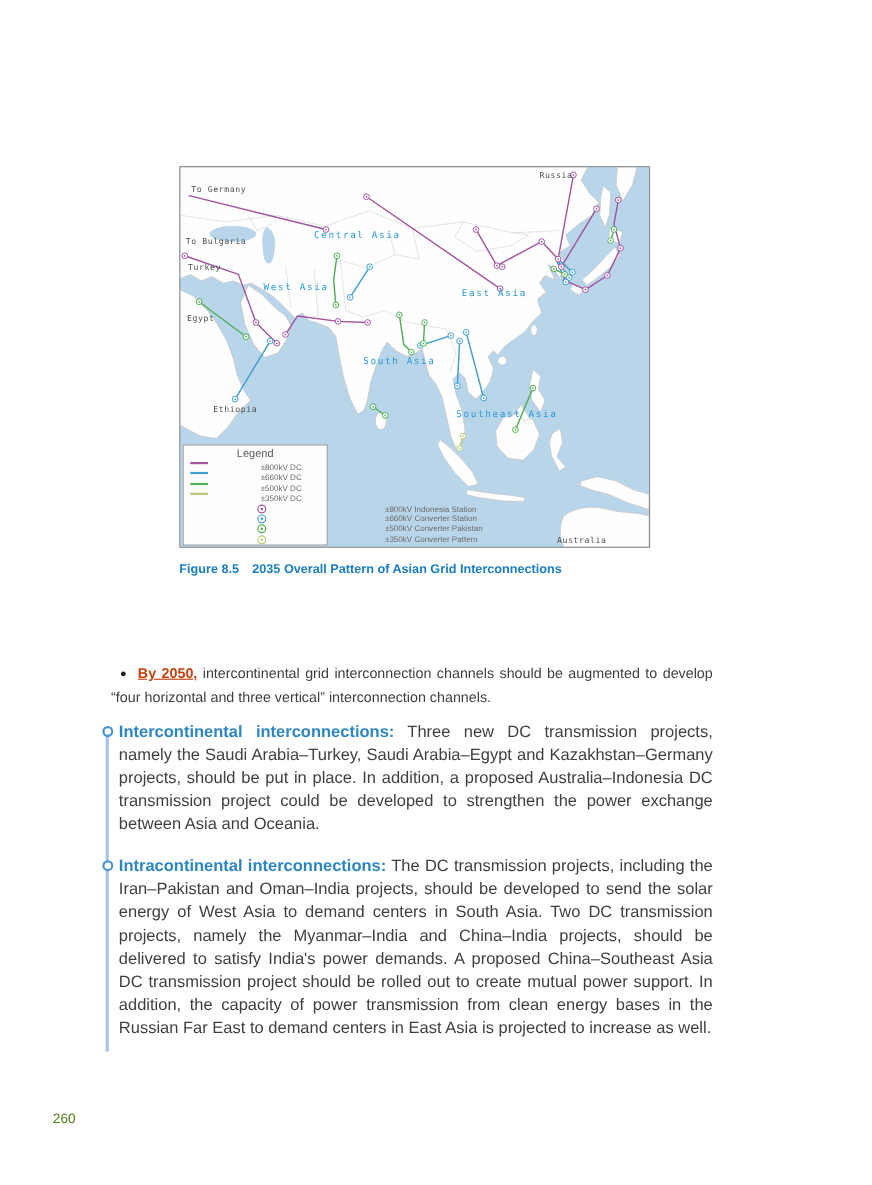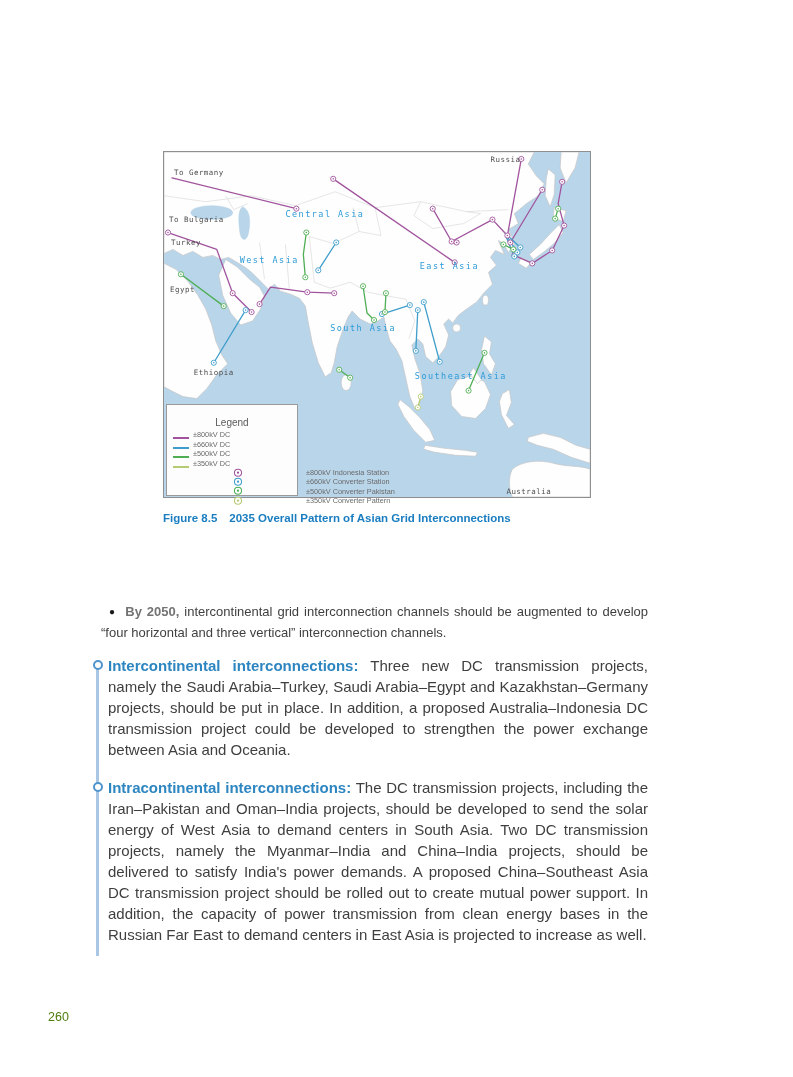--- a/index.html
+++ b/index.html
@@ -22,46 +22,47 @@
   }
   text.place-label{
     font-family:"DejaVu Sans Mono", monospace;font-size:7.5px;letter-spacing:0.5px;
     fill:#4f4f4f;
   }
   .grid-line{fill:none;stroke-width:1.3;stroke-linecap:round;stroke-linejoin:round;}
   
   .legend-box{
     position:absolute;left:2px;top:252px;width:132px;height:92px;
     background:#fdfdfd;border:1px solid #9a9a9a;box-sizing:border-box;
-    padding:12px 0 0 6px;
+    padding:2px 0 0 6px;
   }
   .legend-title{
     text-align:center;font-size:10px;color:#5a5a5a;margin:0 6px 2px 0;
     font-family:"Liberation Sans", sans-serif;
   }
   .legend-row{
-    display:flex;align-items:flex-end;height:9.4px;font-size:7.3px;color:#6a6a6a;
+    display:flex;align-items:flex-start;height:9.4px;font-size:7.3px;color:#6a6a6a;
     white-space:nowrap;
+    gap:44px;
   }
   .legend-row .swatch-line{display:inline-block;width:16px;height:2px;margin-right:4px;flex:0 0 auto;}
   .legend-row svg{margin:0 6px 0 3px;flex:0 0 auto;}
   
   .figure-caption{
     position:absolute;left:163px;top:512px;width:428px;
     font-size:11.5px;font-weight:bold;color:#1a7dc0;
   }
   .figure-caption .cap-label{margin-right:12px;}
   
   .bullet-para{
     position:absolute;left:101px;top:601px;width:547px;
     font-size:13px;line-height:21px;text-align:justify;text-indent:8px;
     color:#3f3f3f;margin:0;
   }
   .bullet-para .bullet{color:#1a1a1a;font-size:10px;vertical-align:1px;margin-right:4px;}
-  .bullet-para .lead{font-weight:bold;color:#737373;}
+  .bullet-para .lead{font-weight:bold;color:#c2410c;text-decoration:underline;}
   .sections{position:absolute;left:95px;top:655px;width:553px;}
   .sections .rail{
     position:absolute;left:1px;top:10px;bottom:6px;width:3px;background:#a9c7e5;
   }
   .section{position:relative;padding-left:13px;margin:0 0 17px 0;}
   .section .ring{
     position:absolute;left:-2px;top:5px;width:6px;height:6px;border-radius:50%;
     background:#ffffff;border:2px solid #4f94cd;box-sizing:content-box;z-index:2;
   }
   .section p{

